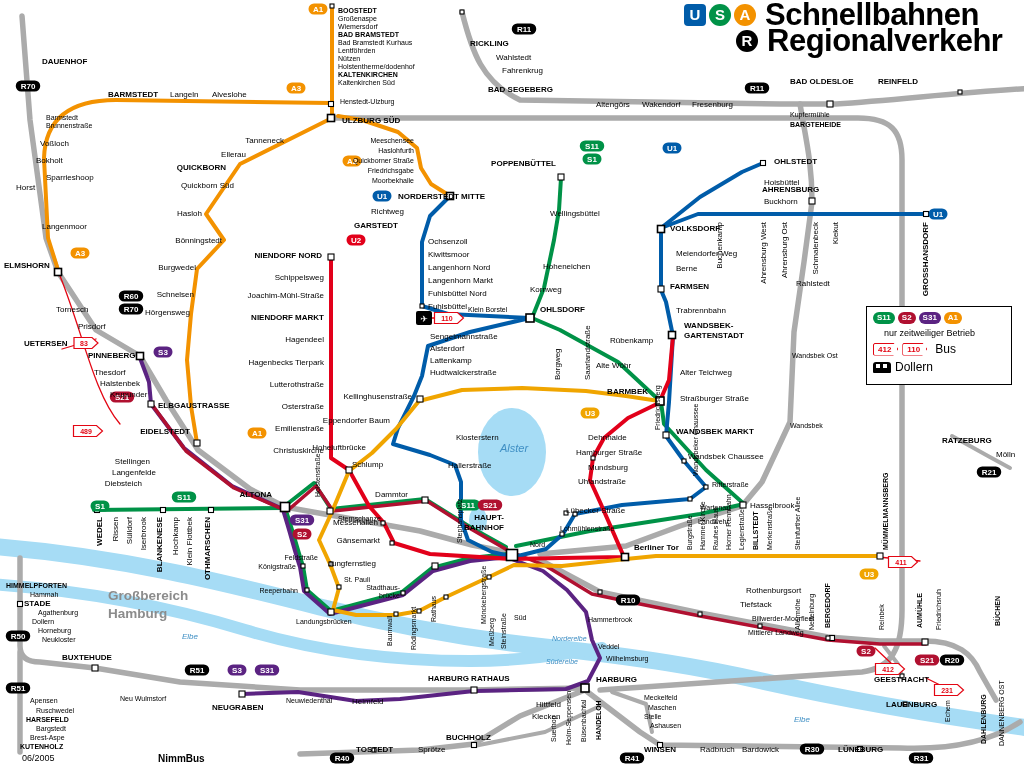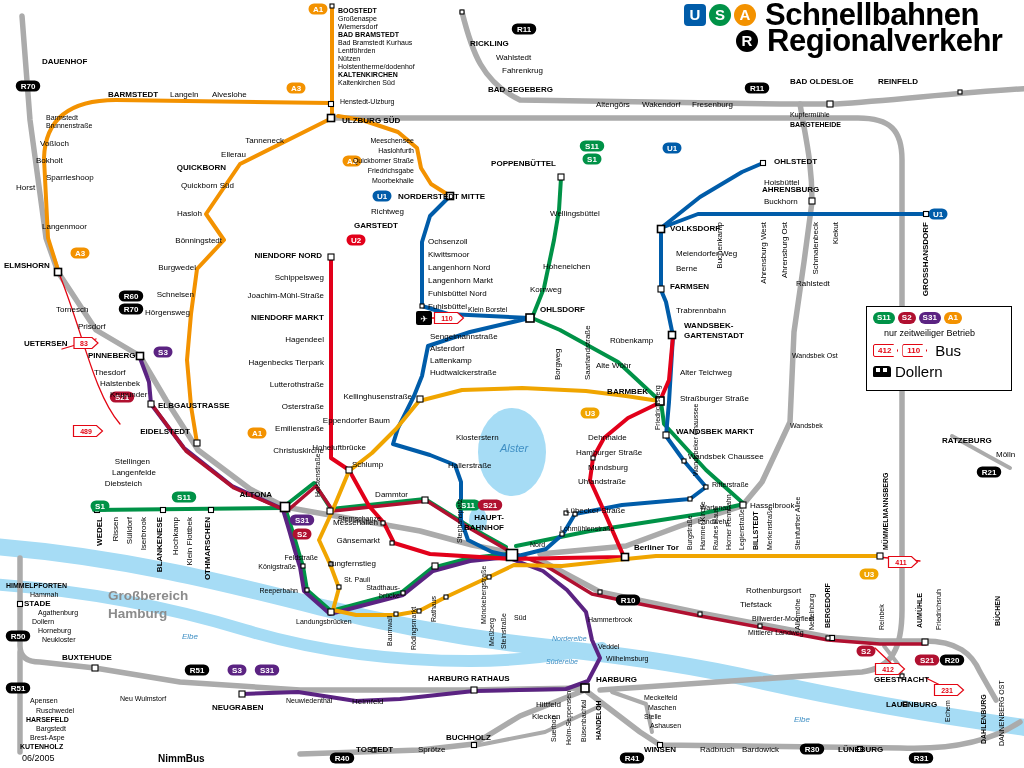--- a/index.html
+++ b/index.html
@@ -18,21 +18,21 @@
   .ttext{font-size:31px;font-weight:bold;color:#000;margin-left:6px;letter-spacing:-0.5px;}
   .legend{position:absolute;left:866px;top:306px;width:146px;background:#fff;border:1px solid #000;
           padding:5px 6px 6px 6px;box-sizing:border-box;}
   .lrow{display:flex;align-items:center;margin-bottom:4px;}
   .lb{display:inline-block;height:12px;line-height:12px;padding:0 4px;border-radius:6px;color:#fff;
       font-size:8px;font-weight:bold;margin-right:3px;}
   .note{font-size:9px;color:#000;padding-left:11px;}
   .busbadge{display:inline-block;height:11px;line-height:11px;padding:0 6px 0 4px;border:1px solid #e30613;
             color:#e30613;font-size:8px;font-weight:bold;margin-right:4px;
             clip-path:polygon(0 0,80% 0,100% 50%,80% 100%,0 100%);background:#fff;border-radius:2px;}
-  .lbl{font-size:15px;color:#000;margin-left:4px;}
+  .lbl{font-size:12px;color:#000;margin-left:4px;}
   .train-icon{position:relative;display:inline-block;width:18px;height:11px;background:#000;border-radius:3px 3px 1px 1px;}
   .train-icon::before{content:"";position:absolute;left:3px;top:2px;width:4px;height:4px;background:#fff;}
   .train-icon::after{content:"";position:absolute;left:10px;top:2px;width:4px;height:4px;background:#fff;}
 </style>
 </head>
 <body>
 
 <div id="stage">
   <svg id="map-svg" width="1024" height="768" viewBox="0 0 1024 768">
       <path d="M -12 546 C 120 556 230 584 320 607 C 400 627 470 639 545 647 C 645 658 700 667 762 681 C 852 701 940 716 1036 729" fill="none" stroke="#a6dcf5" stroke-width="17" stroke-linecap="round" stroke-linejoin="round"></path>

